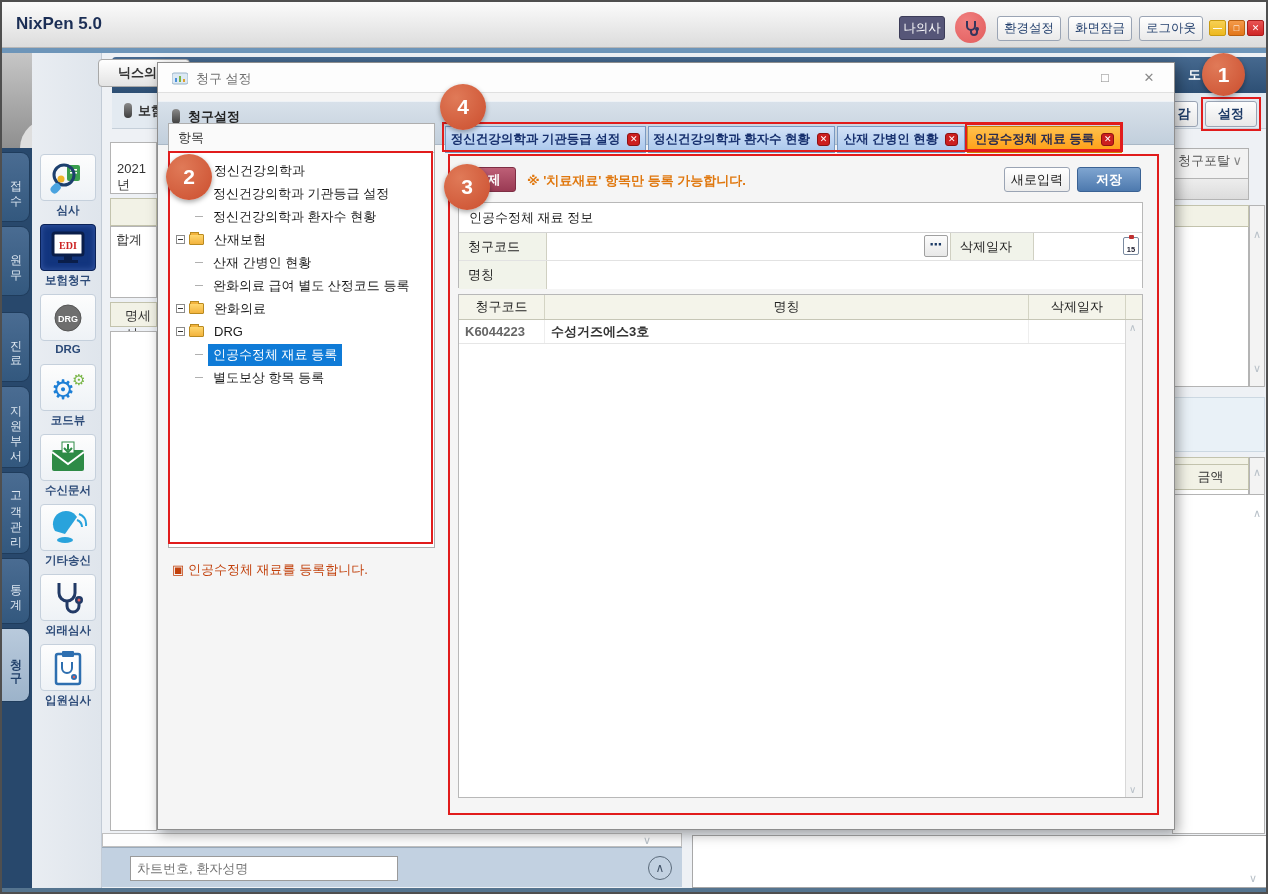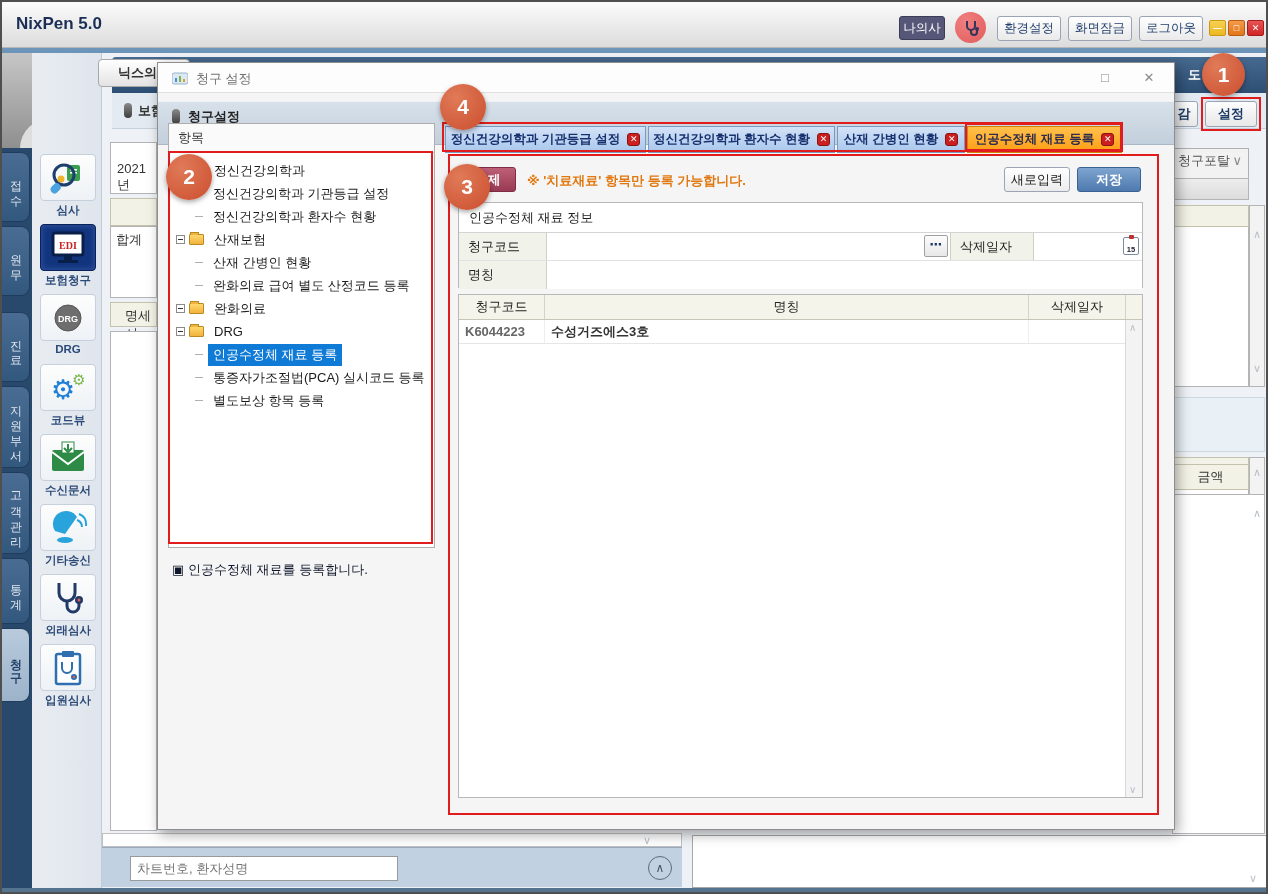--- a/index.html
+++ b/index.html
@@ -100,21 +100,21 @@
   .tree-row .expander { width:9px; height:9px; border:1px solid #8a8a8a; background:#fff; margin:0 4px 0 7px;
     position:relative; flex:none; }
   .tree-row .expander::after { content:""; position:absolute; left:1px; top:3px; width:5px; height:1px; background:#333; }
   .tree-row .folder { width:15px; height:11px; background:linear-gradient(#ffd76e,#f2b33d); border:1px solid #b98a20;
     border-radius:1px; margin-right:5px; position:relative; flex:none; }
   .tree-row .folder::before { content:""; position:absolute; left:0; top:-3px; width:7px; height:2px;
     background:#f2b33d; border:1px solid #b98a20; border-bottom:none; }
   .tree-row .dash { width:8px; height:1px; background:#b0b0b0; margin:0 5px 0 26px; flex:none; }
   .tree-row .lbl { font-size:13px; color:#1a1a1a; padding:2px 5px; white-space:nowrap; }
   .tree-row .lbl.sel { background:#0f7bd7; color:#fff; }
-  .tree-desc { position:absolute; left:14px; top:498px; width:258px; font-size:13px; color:#0f172a; }
+  .tree-desc { position:absolute; left:14px; top:498px; width:258px; font-size:13px; color:#c2410c; }
 
   
   .ctab { position:absolute; top:63px; height:27px; border:1px solid #7a9ac2; color:#17306e; font-weight:bold;
     font-size:12.5px; background:linear-gradient(#d3e2f7,#a9c7ec); display:flex; align-items:center;
     justify-content:center; gap:7px; }
   .ctab.active { background:linear-gradient(#ffc14d,#ff9d13); border-color:#d28200; color:#2c2c4e; }
   .tab-close { width:13px; height:13px; background:#cc1f1f; border:1px solid #8e1212; border-radius:3px;
     color:#fff; font-size:9px; line-height:11px; text-align:center; font-weight:bold; }
 
   
@@ -419,24 +419,20 @@
             <div class="expander"></div>
             <div class="folder"></div>
             <div class="lbl">DRG</div>
           </div>
           <div class="tree-row">
             <div class="dash"></div>
             <div class="lbl sel">인공수정체 재료 등록</div>
           </div>
           <div class="tree-row">
             <div class="dash"></div>
-            <div class="lbl">통증자가조절법(PCA) 실시코드 등록</div>
-          </div>
-          <div class="tree-row">
-            <div class="dash"></div>
             <div class="lbl">별도보상 항목 등록</div>
           </div>
         </div>
     </div>
     <div class="tree-desc">
       <span>▣</span>
       <span>인공수정체 재료를 등록합니다.</span>
     </div>
 
     <div id="ctabs">

